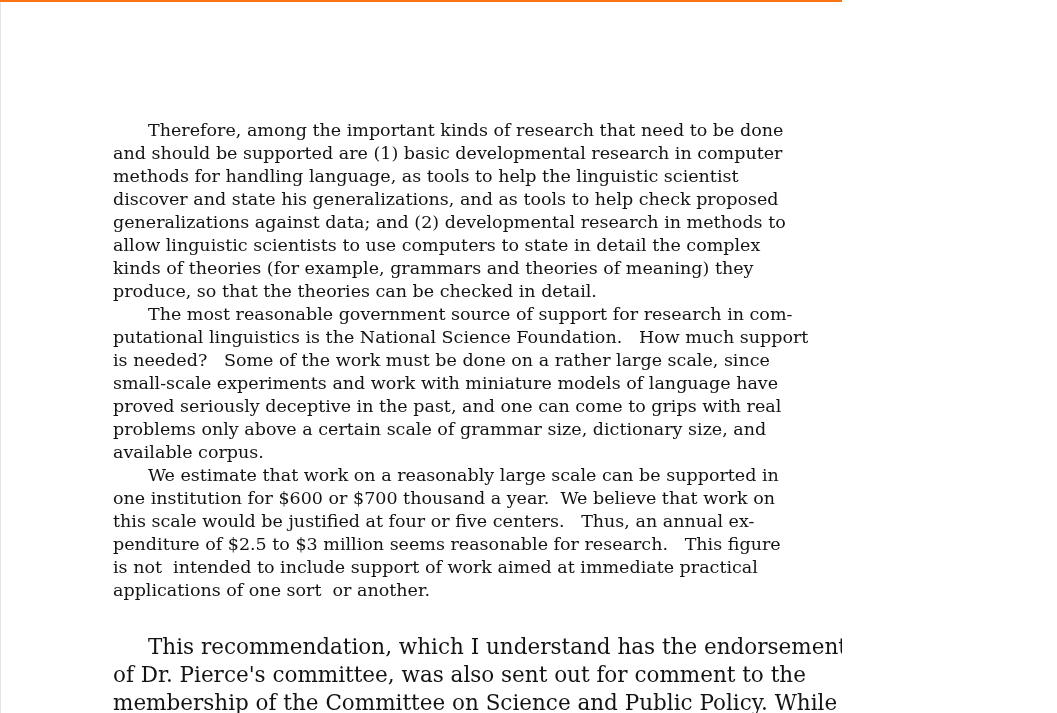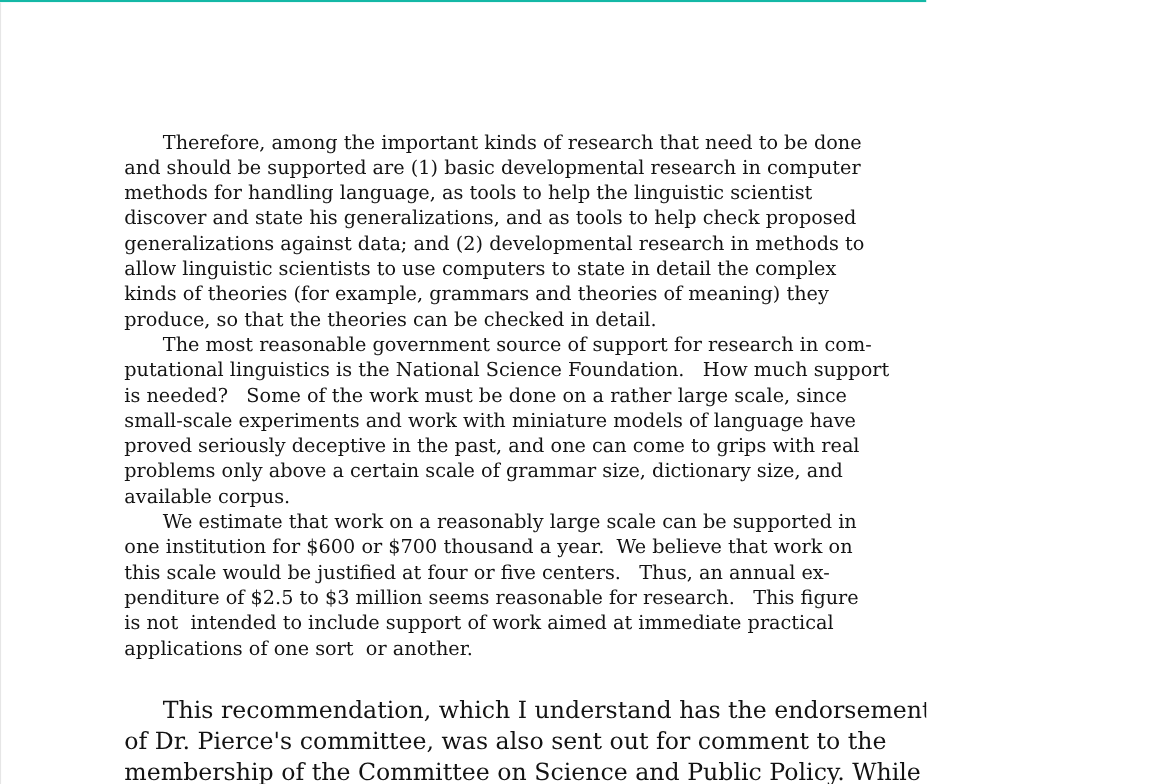--- a/index.html
+++ b/index.html
@@ -9,21 +9,21 @@
     height: 713px;
     overflow: hidden;
     background: #ffffff;
   }
   .viewport {
     position: relative;
     width: 842px;
     height: 713px;
     overflow: hidden;
     background: #ffffff;
-    border-top: 2px solid #14b8a6;
+    border-top: 2px solid #f97316;
     box-sizing: border-box;
   }
   .page {
     position: absolute;
     left: 0;
     top: 0;
     width: 1040px;
     height: 720px;
     background: #ffffff;
     border-left: 1px solid #e6e6e6;

